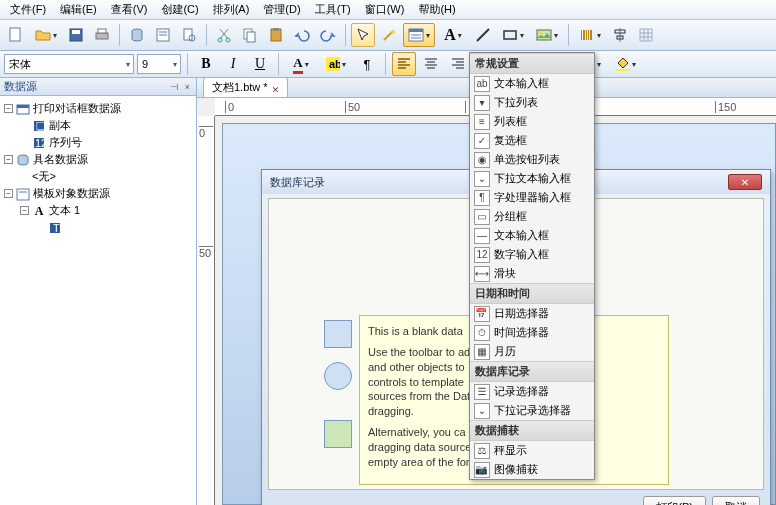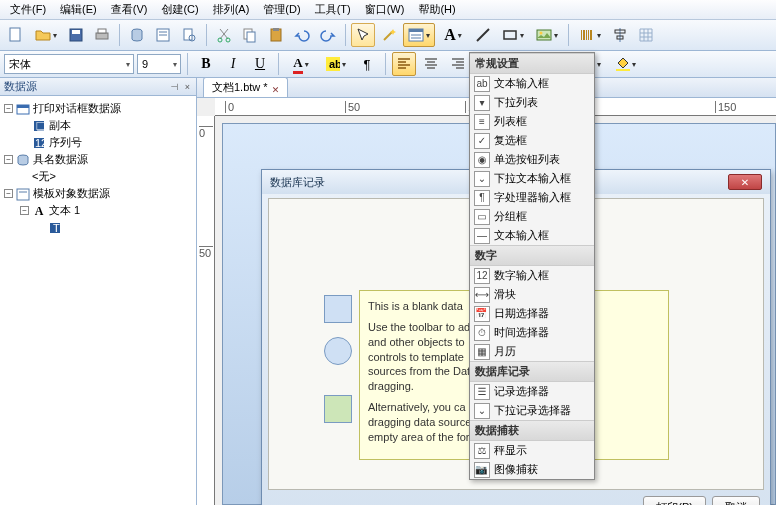--- a/index.html
+++ b/index.html
@@ -31,21 +31,21 @@
 .canvas{flex:1;position:relative;background:#f0f0f0;overflow:hidden}
 .ruler-h{position:absolute;left:18px;right:0;top:0;height:18px;background:#fff;border-bottom:1px solid #777;font-size:8px;color:#555}
 .ruler-h .tick{position:absolute;top:3px;border-left:1px solid #777;height:12px;padding-left:2px}
 .ruler-v{position:absolute;left:0;top:18px;bottom:0;width:18px;background:#fff;border-right:1px solid #777;font-size:8px;color:#555}
 .ruler-v .tick{position:absolute;left:2px;border-top:1px solid #777;width:14px}
 .page{position:absolute;left:25px;top:25px;right:0;bottom:0;background:linear-gradient(#dbeafb,#b7cee8);border:1px solid #7c98b9}
 .dialog{position:absolute;left:38px;top:45px;width:510px;height:356px;background:linear-gradient(#eaf1f9,#d5e2f0);border:1px solid #6e8cb0;box-shadow:2px 3px 6px rgba(0,0,0,.25)}
 .dlg-title{height:24px;background:linear-gradient(#eef4fb,#d2e0f0);display:flex;align-items:center;padding:0 8px;font-size:11px;color:#15304d;justify-content:space-between}
 .dlg-x{width:34px;height:16px;background:linear-gradient(#e07878,#c04545);border:1px solid #8a2b2b;border-radius:2px;color:#fff;font-size:10px;display:flex;align-items:center;justify-content:center}
 .dlg-body{position:absolute;left:6px;top:28px;right:6px;bottom:34px;background:#f8f8f4;border:1px solid #b9b9b0}
-.hint{position:absolute;left:90px;top:91px;width:310px;background:#ffffe1;border:1px solid #c0c060;padding:8px;font-family:"Courier New",monospace;font-size:10px;line-height:1.35;color:#333}
+.hint{position:absolute;left:90px;top:116px;width:310px;background:#ffffe1;border:1px solid #c0c060;padding:8px;font-family:"Courier New",monospace;font-size:10px;line-height:1.35;color:#333}
 .hint p{margin-bottom:6px}
 .hint-ico{width:28px;height:28px;position:absolute;background:#cfe0f4;border:1px solid #7a9bc2}
 .dlg-btns{position:absolute;right:10px;bottom:6px;display:flex;gap:6px}
 .btn{height:22px;padding:0 12px;background:linear-gradient(#fdfdfd,#e3e3e3);border:1px solid #9a9a9a;border-radius:3px;font-size:11px;display:flex;align-items:center}
 .dropdown{position:absolute;left:469px;top:52px;width:126px;background:#f4f4f4;border:1px solid #888;box-shadow:2px 2px 5px rgba(0,0,0,.3);z-index:50}
 .dd-hdr{background:linear-gradient(#eaeaea,#d8d8d8);padding:2px 5px;font-weight:bold;font-size:11px;color:#333;border-top:1px solid #ccc;border-bottom:1px solid #ccc}
 .dd-item{display:flex;align-items:center;height:19px;padding:0 4px;gap:4px}
 .dd-item .ico{width:16px;height:16px;display:inline-flex;align-items:center;justify-content:center;font-size:10px;border:1px solid #999;background:#fff;color:#444}
 svg{display:block}
 </style>
@@ -425,29 +425,29 @@
       <span>字处理器输入框</span>
     </div>
 <div class="dd-item">
       <span class="ico">▭</span>
       <span>分组框</span>
     </div>
 <div class="dd-item">
       <span class="ico">―</span>
       <span>文本输入框</span>
     </div>
-<div class="dd-hdr">数字</div>
 <div class="dd-item">
       <span class="ico">12</span>
       <span>数字输入框</span>
     </div>
 <div class="dd-item">
       <span class="ico">⟷</span>
       <span>滑块</span>
     </div>
+<div class="dd-hdr">日期和时间</div>
 <div class="dd-item">
       <span class="ico">📅</span>
       <span>日期选择器</span>
     </div>
 <div class="dd-item">
       <span class="ico">⏱</span>
       <span>时间选择器</span>
     </div>
 <div class="dd-item">
       <span class="ico">▦</span>

